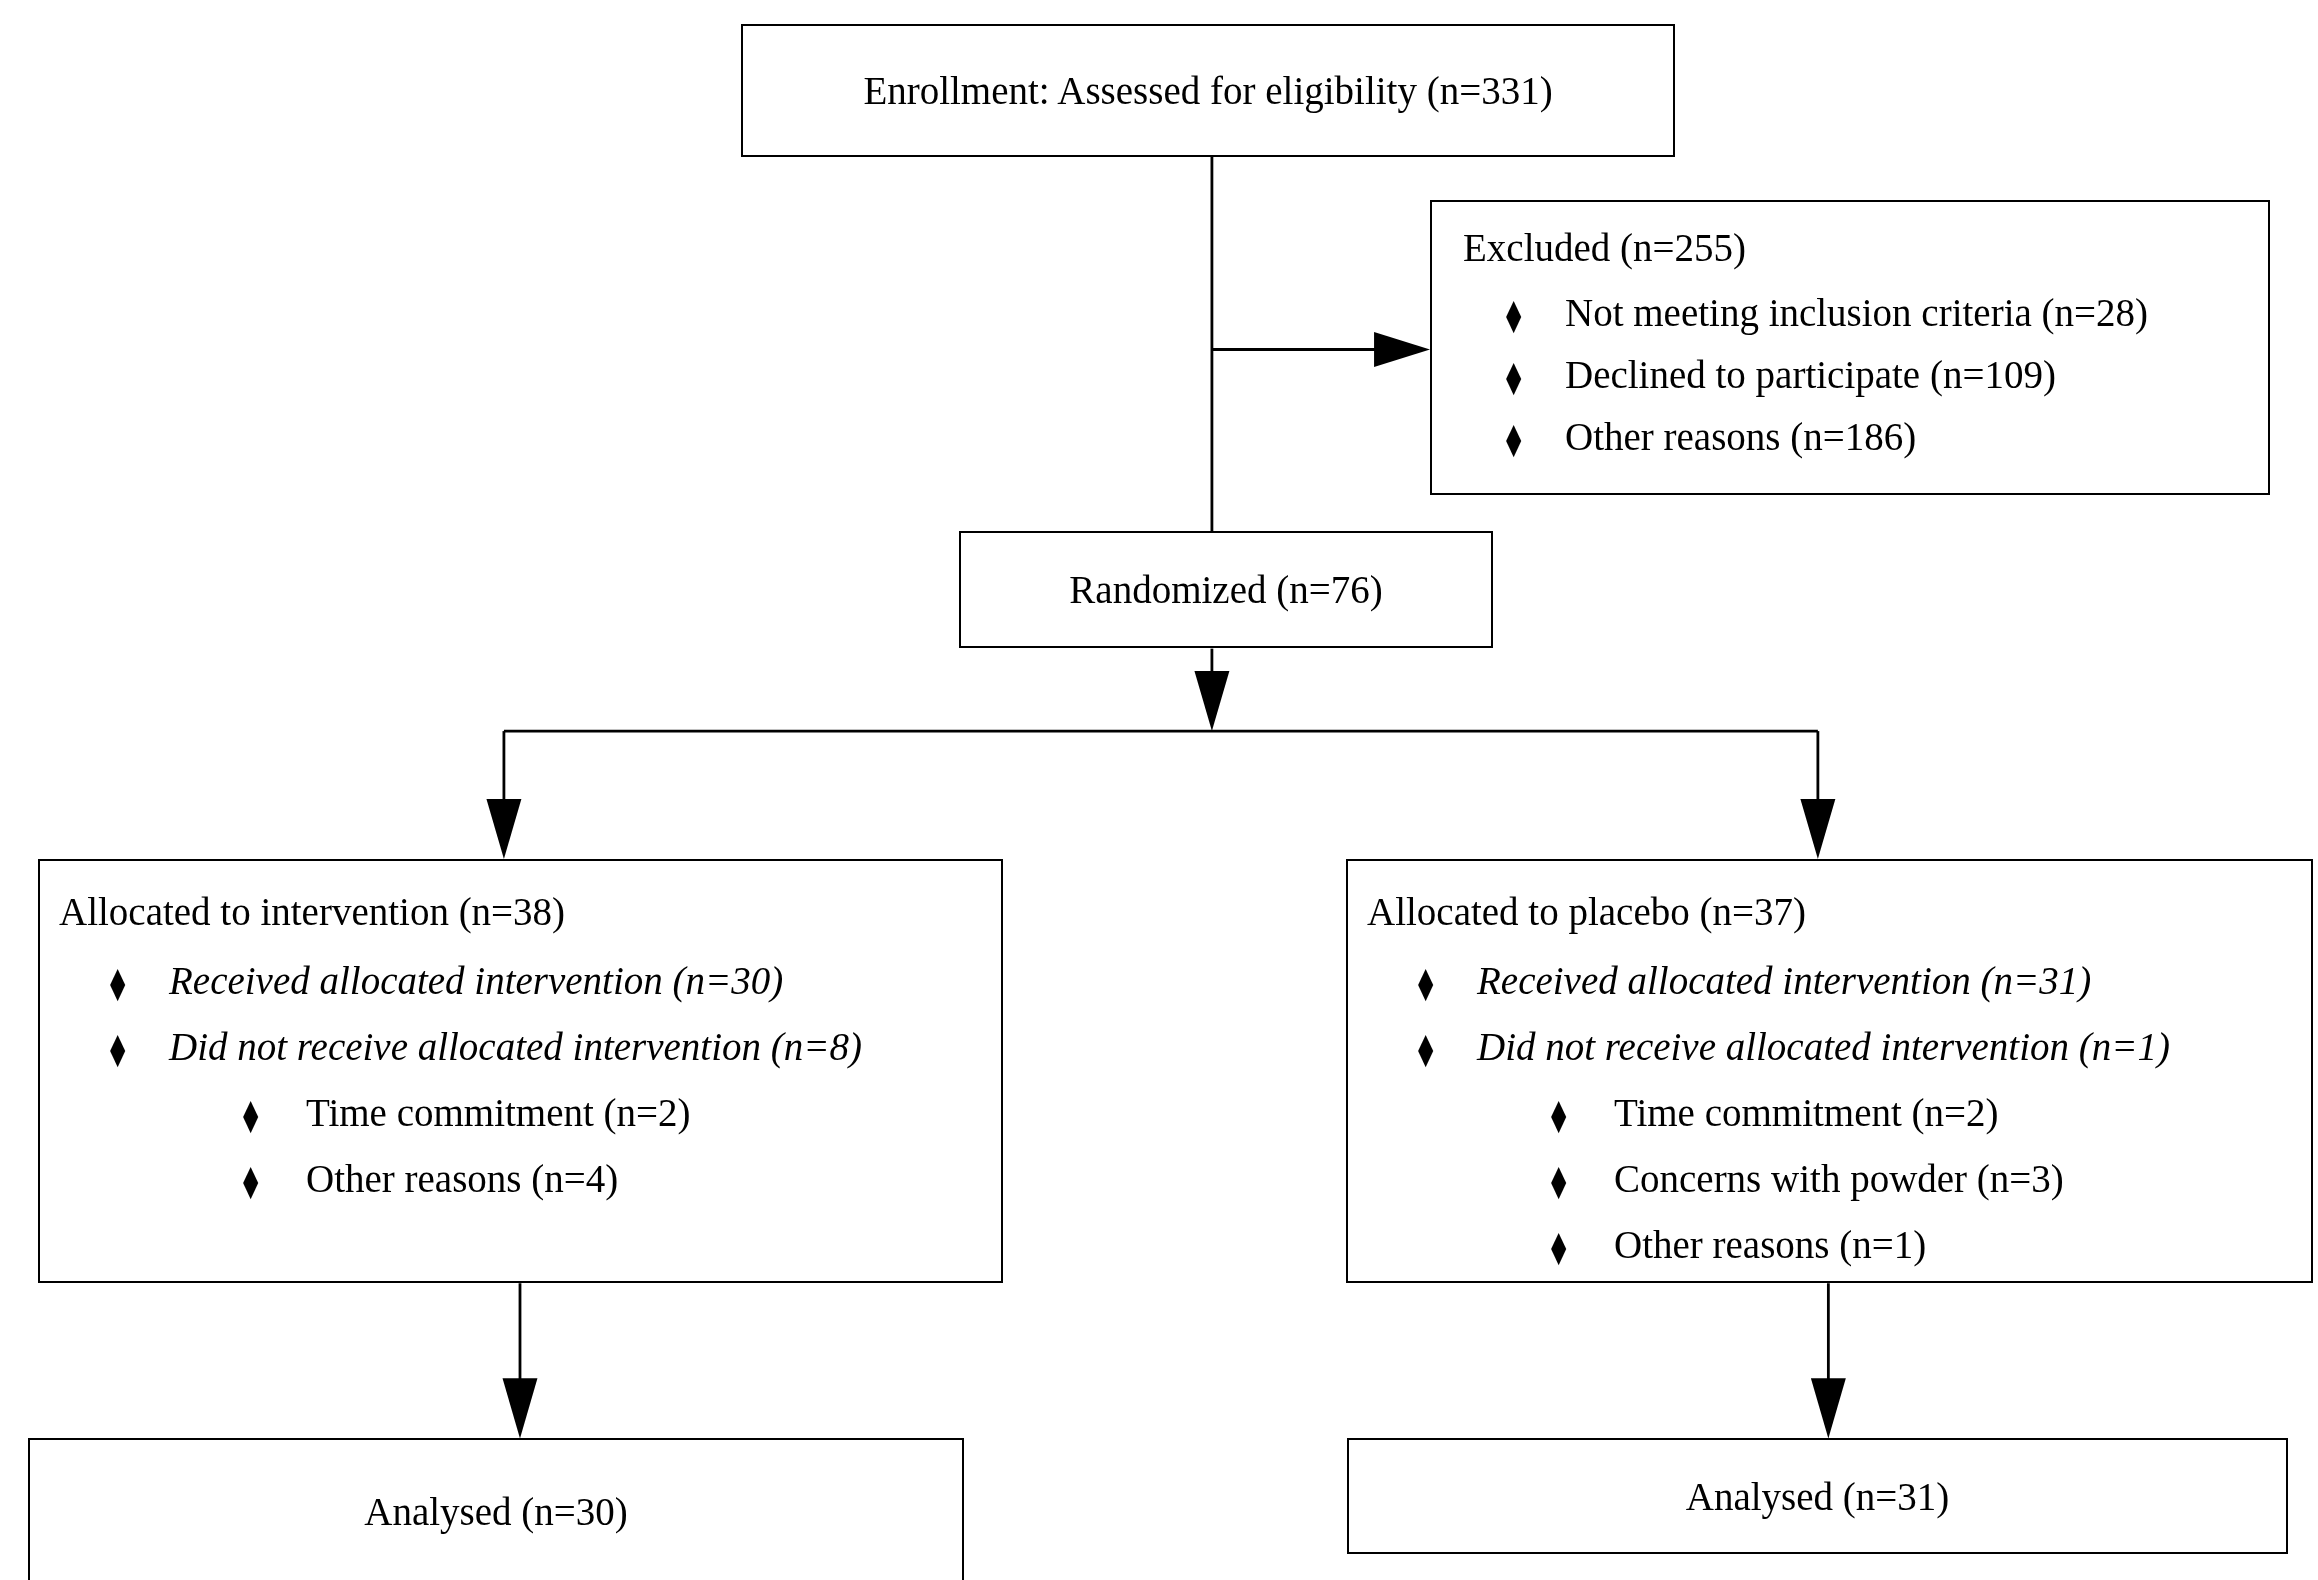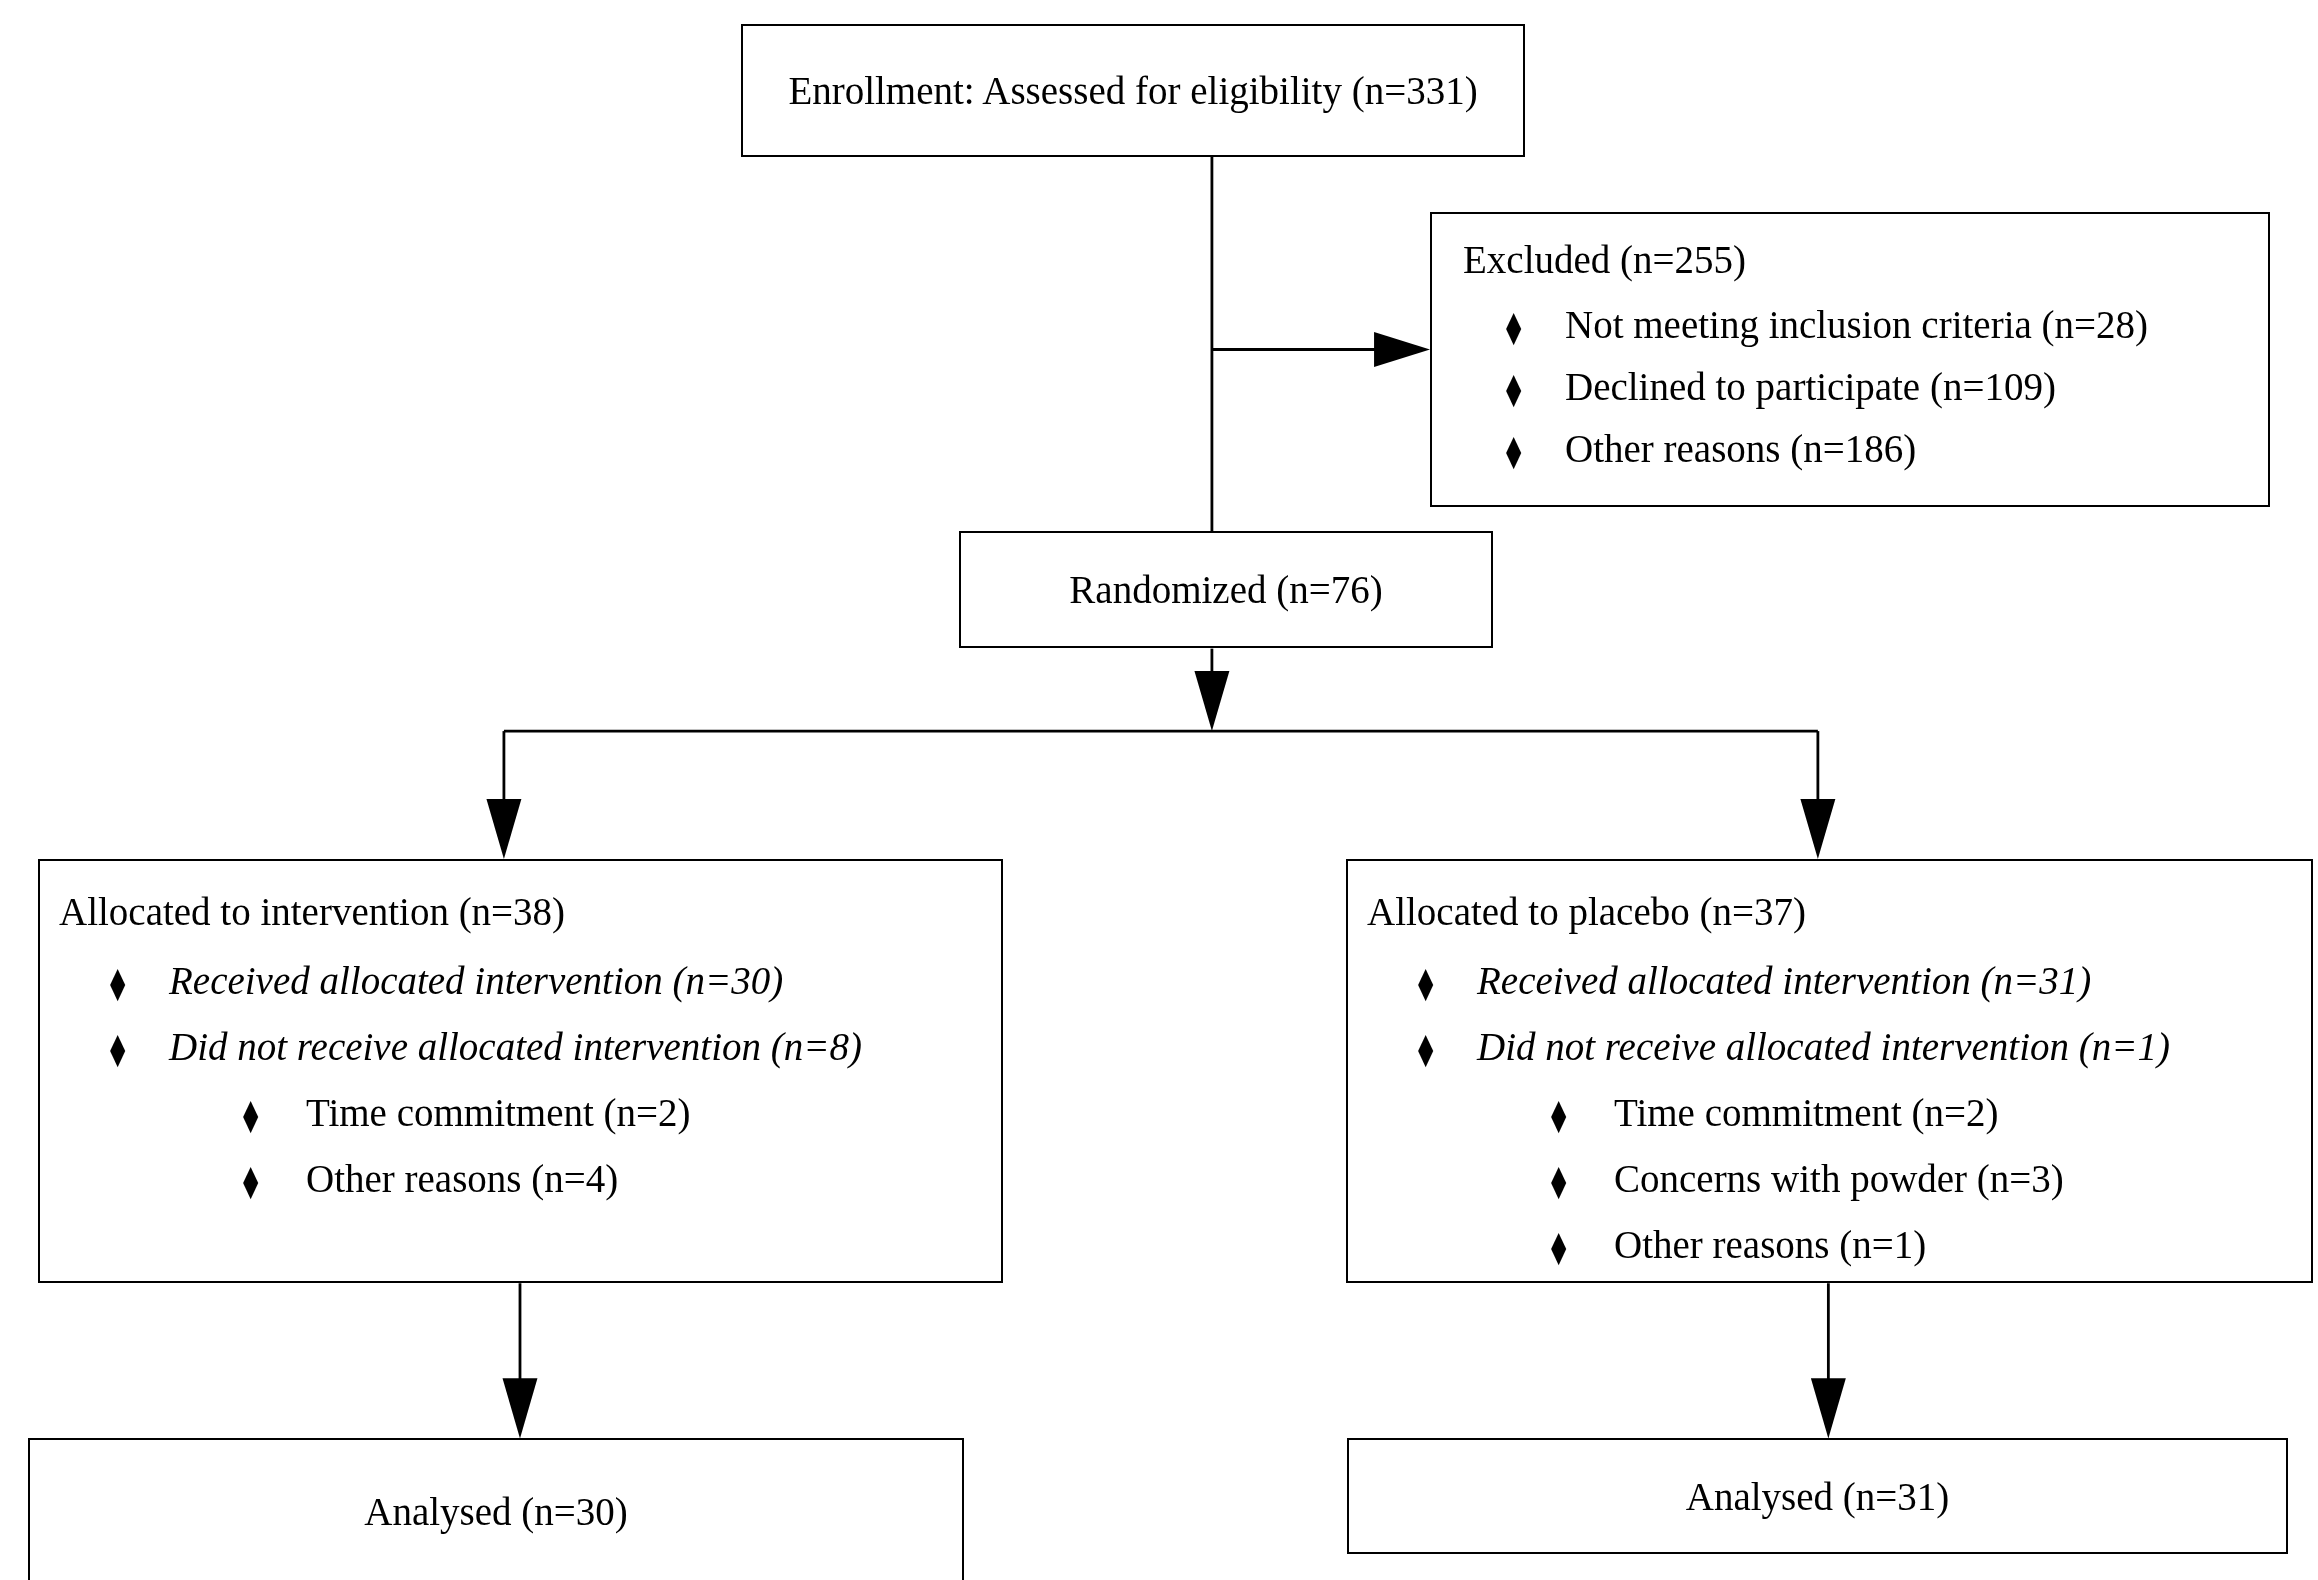--- a/index.html
+++ b/index.html
@@ -19,23 +19,23 @@
     position:absolute;
     background:#ffffff;
     border:2.8px solid #000000;
     box-sizing:border-box;
   }
   .box.centered{
     display:flex;align-items:center;justify-content:center;
     text-align:center;
   }
   
-  .box-enrollment{left:741px;top:24px;width:784px;height:133px;}
+  .box-enrollment{left:741px;top:24px;width:934px;height:133px;}
   
-  .box-excluded{left:1430px;top:212px;width:840px;height:295px;padding:21px 14px 0 31px;}
+  .box-excluded{left:1430px;top:200px;width:840px;height:295px;padding:21px 14px 0 31px;}
   .box-excluded .box-title{line-height:50px;}
   .rows-sm{margin-top:9.8px;}
   .rows-sm .row{line-height:60px;}
   
   .box-randomized{left:959px;top:531px;width:534px;height:117px;}
   
   .box-alloc{top:859px;height:424px;padding:24px 11.2px 0 0;}
   .box-alloc .box-title{line-height:53px;padding-left:19px;}
   .box-alloc-left{left:38px;width:965px;}
   .box-alloc-right{left:1346px;width:967px;}

